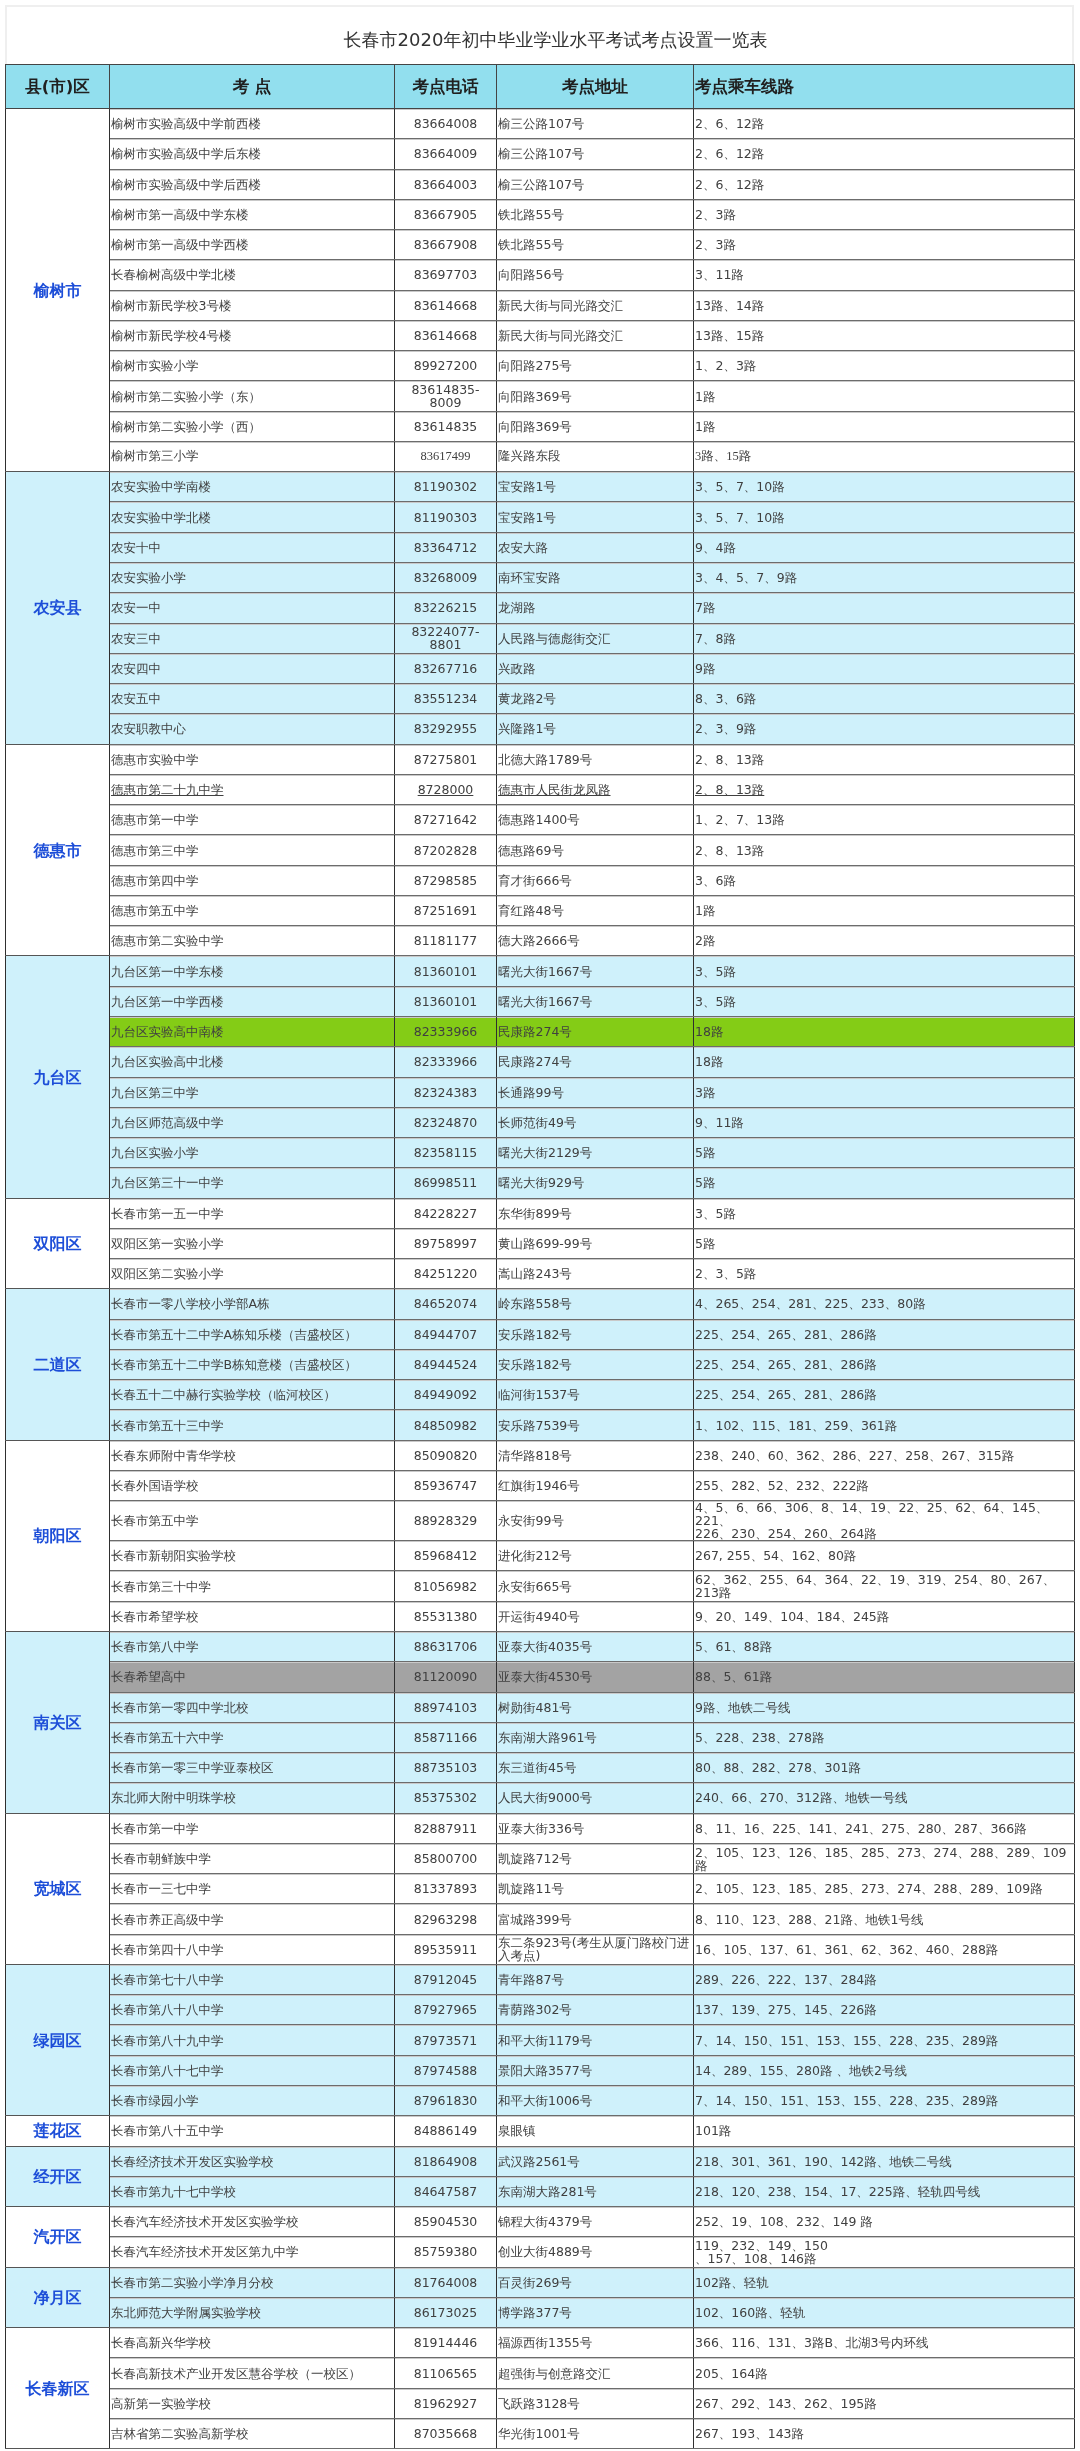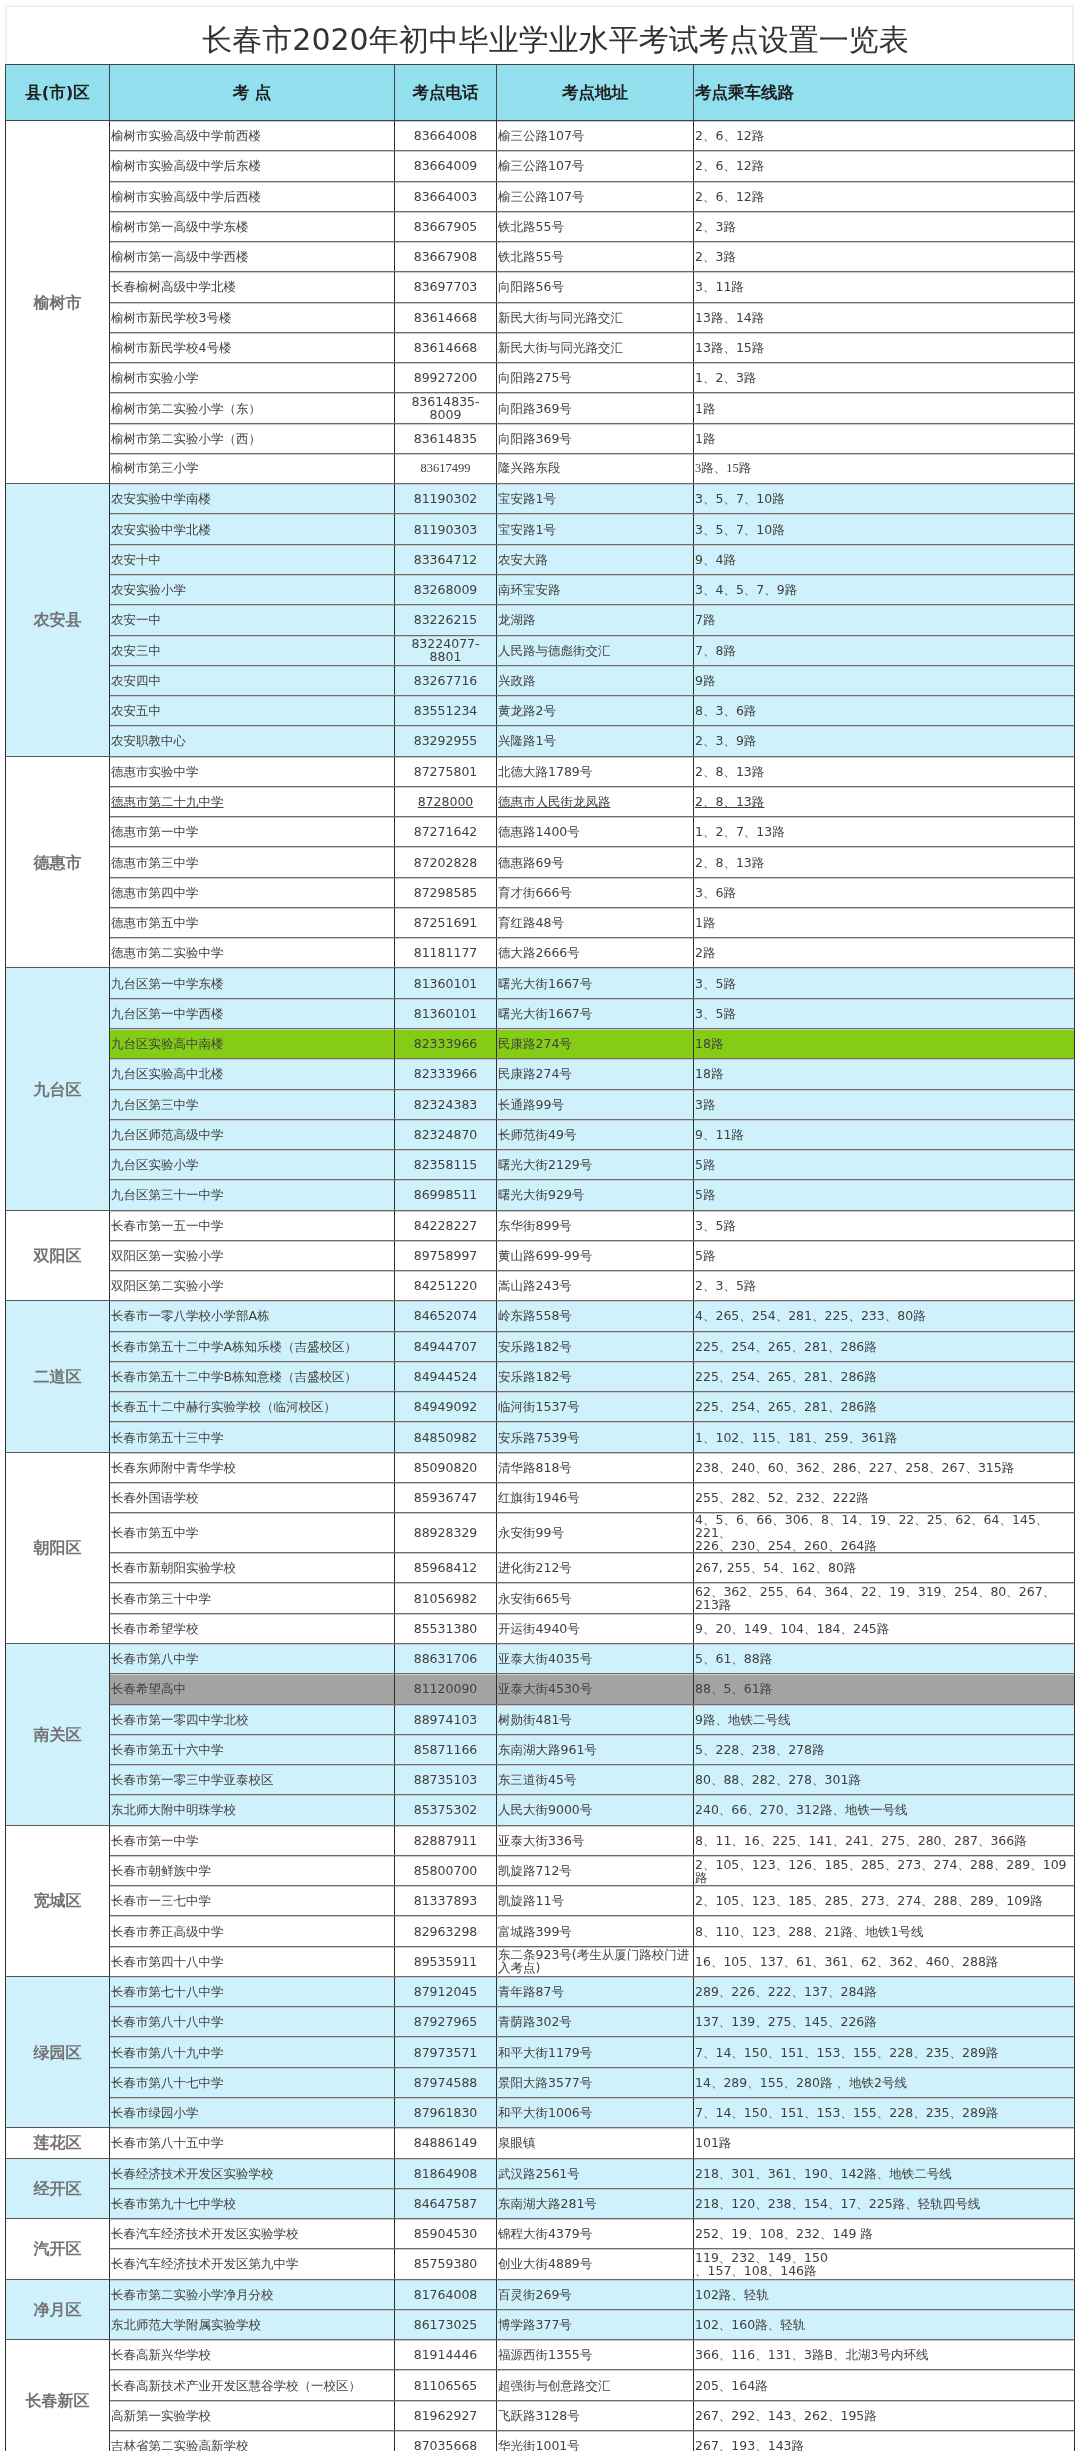--- a/index.html
+++ b/index.html
@@ -6,44 +6,44 @@
   body {
     width: 1080px; height: 2451px; background: #ffffff; position: relative; overflow: hidden;
     font-family: "DejaVu Sans", "Liberation Sans", sans-serif; color: #404040;
   }
   .title-box {
     position: absolute; left: 5px; top: 5px; width: 1065px; height: 59px;
     border: 2px solid #efefef; border-bottom: none; box-sizing: content-box;
     text-align: center;
   }
   .title-text {
-    display: block; padding-top: 8px; line-height: 50px; font-size: 30px; color: #333333; letter-spacing: 0px; padding-left: 32px;
+    display: block; padding-top: 8px; line-height: 50px; font-size: 18px; color: #333333; letter-spacing: 0px; padding-left: 32px;
   }
   table.exam-table {
     position: absolute; left: 5px; top: 64px; width: 1069px;
     border-collapse: collapse; table-layout: fixed;
     border: 1px solid #6a6a6a; border-right-color: #9a9a9a;
   }
   col.c1 { width: 104px; } col.c2 { width: 285px; } col.c3 { width: 102px; }
   col.c4 { width: 197px; } col.c5 { width: 381px; }
-  thead tr { height: 56px; }
+  thead tr { height: 44px; }
   thead th {
     font-weight: bold; font-size: 16.5px; color: #202020; background: #92dfee;
     border: 1px solid #444; padding: 0; vertical-align: middle; text-align: center;
   }
   thead th.left { text-align: left; padding-left: 1px; }
   tbody tr { height: 30.27px; }
   tbody td {
     font-size: 12.5px; line-height: 13px; padding: 0 1px; vertical-align: middle;
     border-left: 1px solid #2f2f2f; border-right: 1px solid #2f2f2f;
     border-top: 1px solid #6c6c6c; border-bottom: 1px solid #6c6c6c;
     box-shadow: inset 0 1px 0 #c9c9c9; white-space: pre-line; overflow: hidden;
   }
   td.district {
-    font-size: 16px; font-weight: bold; color: #737373; text-align: center;
+    font-size: 16px; font-weight: bold; color: #1d4ed8; text-align: center;
     border-top: 1px solid #555; border-bottom: 1px solid #555; box-shadow: none;
   }
   td.phone { text-align: center; }
   td.name, td.addr, td.route { text-align: left; }
   td.addr { word-break: break-all; }
 </style>
 </head>
 <body>
 
 <div class="title-box">

